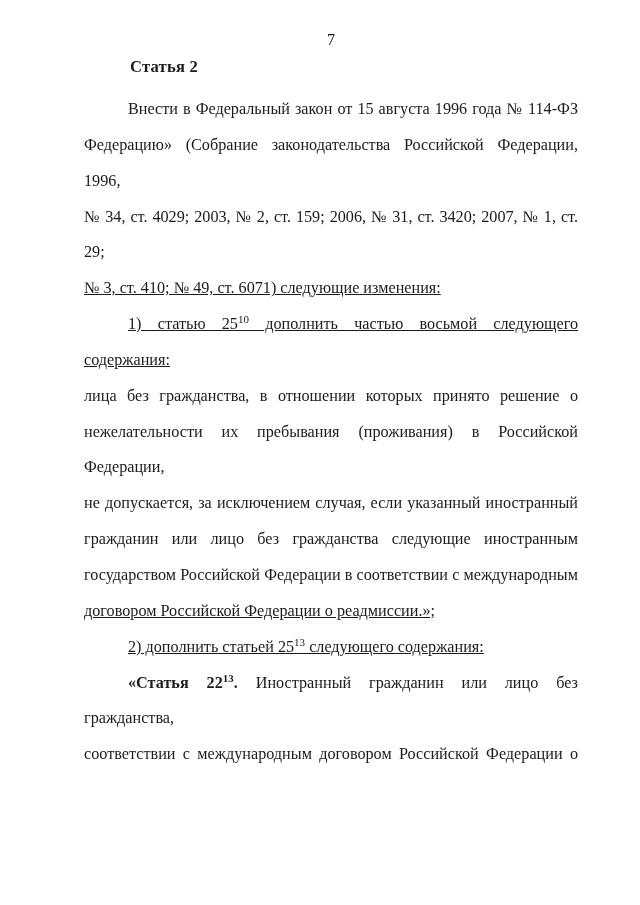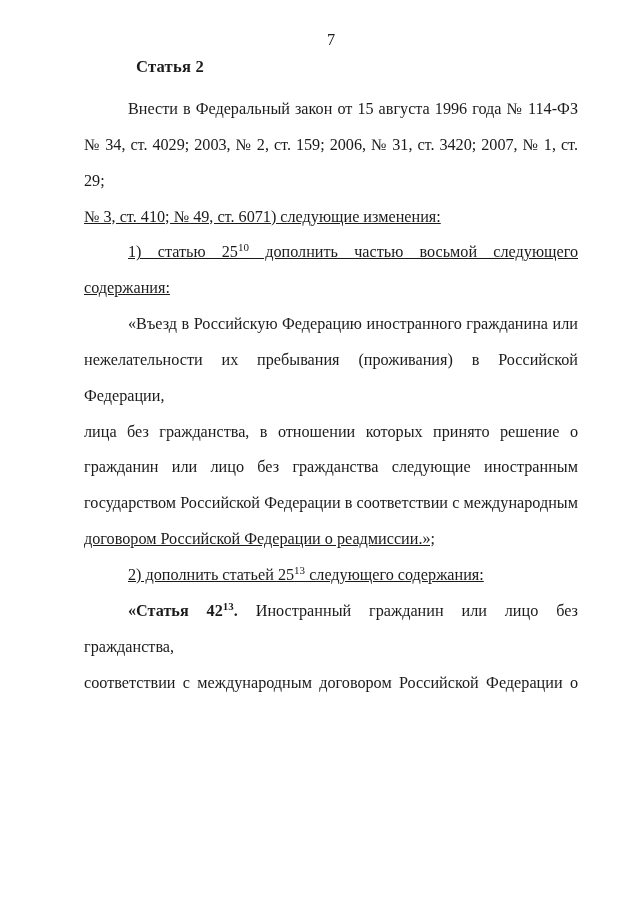--- a/index.html
+++ b/index.html
@@ -16,21 +16,21 @@
     position: absolute;
     left: 84px;
     width: 494px;
     top: 31px;
     text-align: center;
     font-size: 16.2px;
     line-height: 18px;
   }
   .heading {
     position: absolute;
-    left: 136px;
+    left: 130px;
     top: 57px;
     font-size: 16.6px;
     font-weight: bold;
     line-height: 19px;
     letter-spacing: 0.2px;
     font-family: Liberation Serif, serif;
   }
   .body {
     position: absolute;
     left: 84px;
@@ -56,26 +56,27 @@
   }
 </style>
 </head>
 <body>
 
 <div class="page">
   <div class="page-number">7</div>
   <div class="heading">Статья 2</div>
   <div class="body">
       <div class="line first"><span>Внести в Федеральный закон от 15 августа 1996 года № 114-ФЗ</span></div>
+      <div class="line"><span>Федерацию» (Собрание законодательства Российской Федерации, 1996,</span></div>
       <div class="line"><span>№ 34, ст. 4029; 2003, № 2, ст. 159; 2006, № 31, ст. 3420; 2007, № 1, ст. 29;</span></div>
       <div class="line last"><span>№ 3, ст. 410; № 49, ст. 6071) следующие изменения:</span></div>
       <div class="line first last"><span>1) статью 25</span><sup>10</sup><span> дополнить частью восьмой следующего содержания:</span></div>
-      <div class="line first"><span>«Въезд в Российскую Федерацию иностранного гражданина или</span></div>
+      <div class="line"><span>лица без гражданства, в отношении которых принято решение о</span></div>
       <div class="line"><span>нежелательности их пребывания (проживания) в Российской Федерации,</span></div>
-      <div class="line"><span>лица без гражданства, в отношении которых принято решение о</span></div>
+      <div class="line"><span>не допускается, за исключением случая, если указанный иностранный</span></div>
       <div class="line"><span>гражданин или лицо без гражданства следующие иностранным</span></div>
       <div class="line"><span>государством Российской Федерации в соответствии с международным</span></div>
       <div class="line last"><span>договором Российской Федерации о реадмиссии.»;</span></div>
       <div class="line first last"><span>2) дополнить статьей 25</span><sup>13</sup><span> следующего содержания:</span></div>
-      <div class="line first"><span class="b">«Статья 42</span><sup class="b">13</sup><span class="b">.</span><span> Иностранный гражданин или лицо без гражданства,</span></div>
+      <div class="line first"><span class="b">«Статья 22</span><sup class="b">13</sup><span class="b">.</span><span> Иностранный гражданин или лицо без гражданства,</span></div>
       <div class="line"><span>соответствии с международным договором Российской Федерации о</span></div>
     </div>
 </div>
 
 </body></html>

